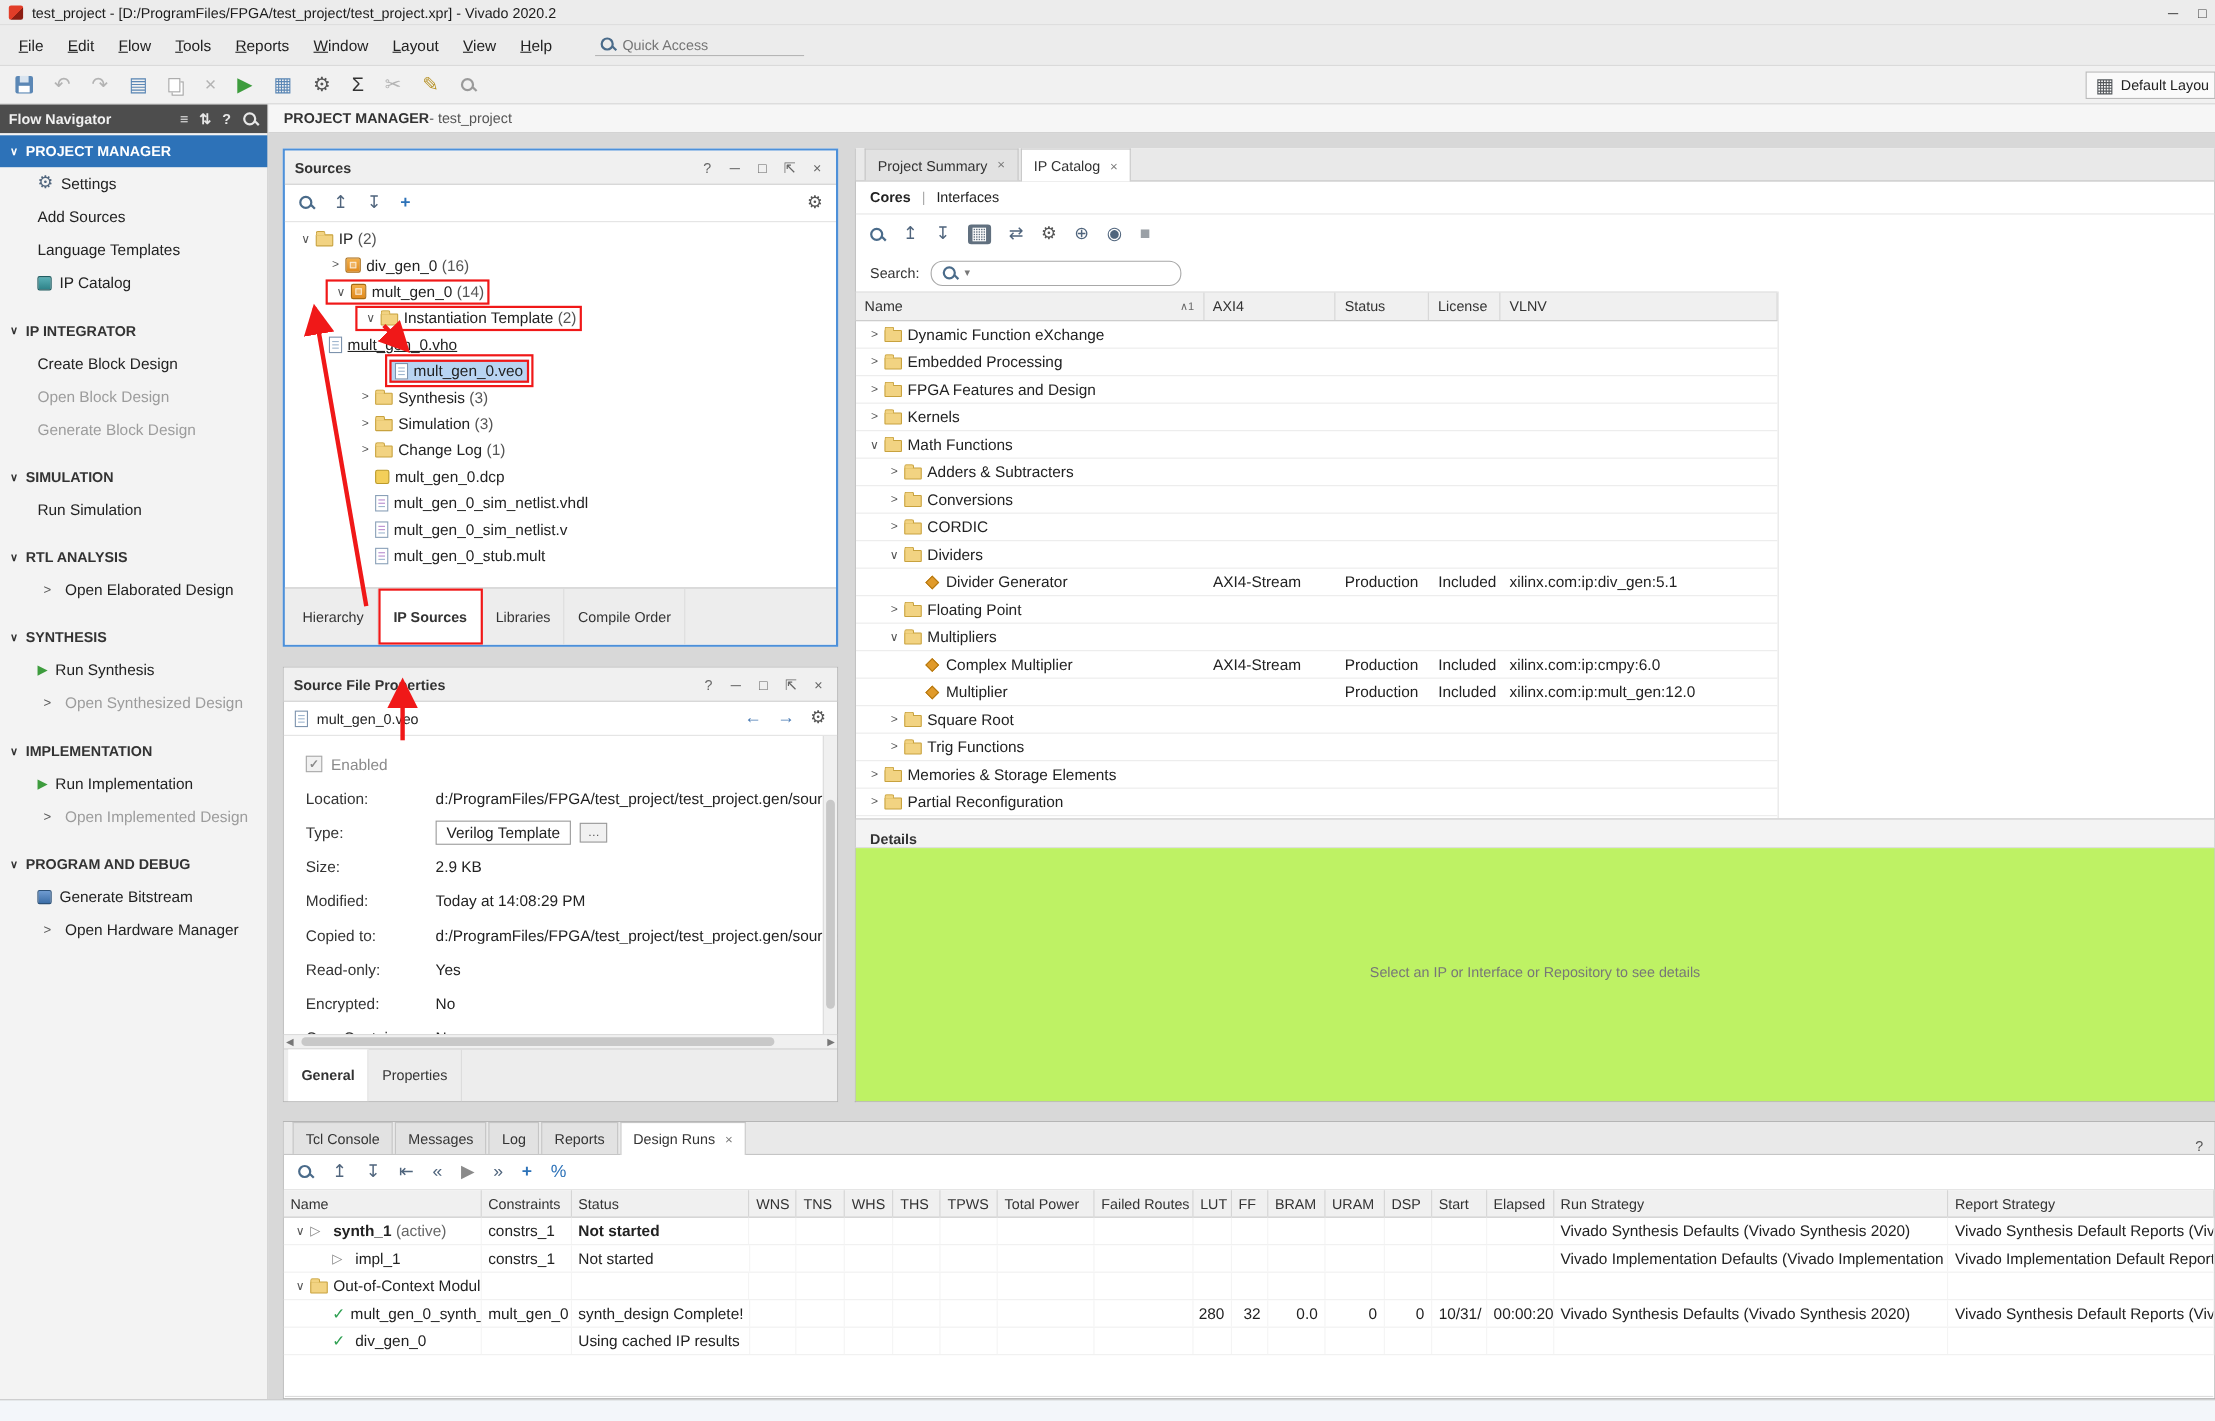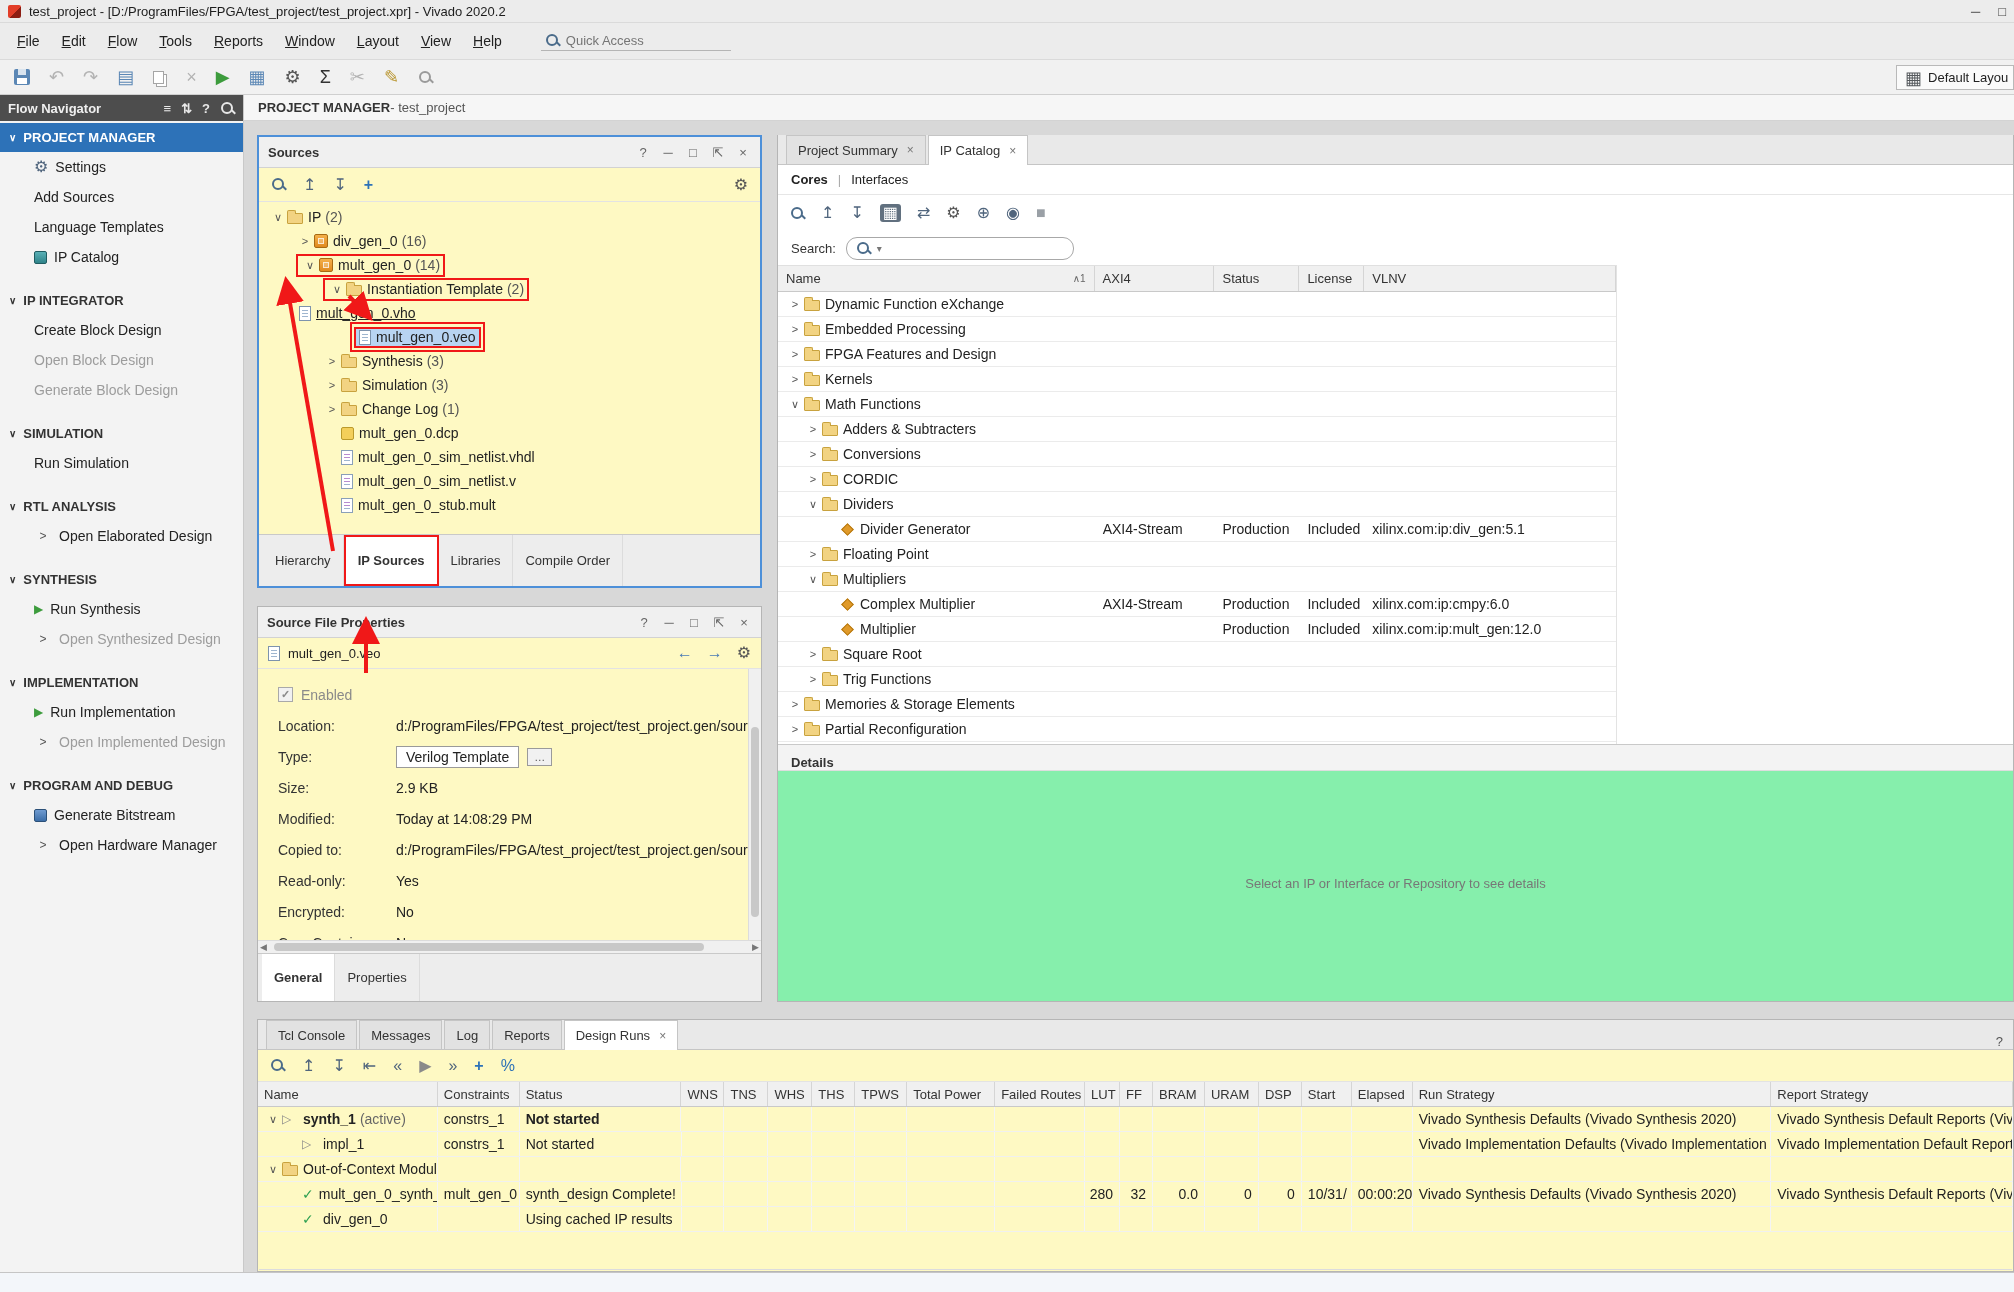--- a/index.html
+++ b/index.html
@@ -59,21 +59,21 @@
   .fnav-sechead .sc{font-size:10px}
   .fnav-item{height:30px;display:flex;align-items:center;gap:7px;padding-left:34px;font-size:14px;color:#222;cursor:default}
   .fnav-item.disabled{color:#9c9c9c}
   .fnav-item .chev{font-size:12px;color:#555;width:12px}
   
   .mainheader{left:244px;top:95px;width:1770px;height:26px;background:#f6f6f6;border-bottom:1px solid #d3d3d3;display:flex;align-items:center;padding:0 14px;font-size:13px}
   .mainheader b{color:#333}
   .mainheader span{color:#555}
   .workspace{left:244px;top:121px;width:1770px;height:1151px;background:#d8d8d8}
   
-  .panel{position:absolute;background:#fef9c3;border:1px solid #b5b5b5;display:flex;flex-direction:column}
+  .panel{position:absolute;background:#ffffff;border:1px solid #b5b5b5;display:flex;flex-direction:column}
   .phead{height:31px;flex:0 0 31px;display:flex;align-items:center;gap:8px;padding:0 9px;background:#f0f0f0;border-bottom:1px solid #d2d2d2;font-weight:bold;font-size:13px;color:#333}
   .phead .sp{flex:1}
   .phead .hic{color:#666;font-size:13px;width:16px;text-align:center;font-weight:normal}
   .ptools{height:34px;flex:0 0 34px;display:flex;align-items:center;gap:17px;padding:0 12px;border-bottom:1px solid #e3e3e3}
   .ptools .sp{flex:1}
   
   .sources{left:257px;top:135px;width:505px;height:453px;border:2px solid #4d90d9}
   .treearea{flex:1;overflow:hidden;padding-top:3px}
   .trow{height:24px;display:flex;align-items:center;white-space:nowrap;font-size:14px}
   .trow-in{display:inline-flex;align-items:center}
@@ -115,21 +115,21 @@
   .searchbox{display:flex;align-items:center;gap:6px;width:228px;height:23px;border:1px solid #a8a8a8;border-radius:11px;padding:0 9px;color:#888}
   .searchbox .ca{font-size:10px;color:#777}
   .itable{width:839px;font-size:14px;border-right:1px solid #e3e3e3}
   .ihead{display:flex;height:27px;background:#f0f0f0;border-bottom:1px solid #c9c9c9;border-top:1px solid #e0e0e0}
   .ihead>span{display:flex;align-items:center;padding:0 8px;border-right:1px solid #d5d5d5;color:#333;font-size:13px}
   .sortind{margin-left:auto;font-size:10px;color:#666}
   .irowwrap{height:452px;overflow:hidden}
   .irow{display:flex;height:25px;align-items:center;border-bottom:1px solid #ebebeb}
   .icell{padding:0 8px;overflow:hidden;white-space:nowrap;display:flex;align-items:center;height:100%}
   .detbar{flex:0 0 27px;display:flex;align-items:flex-end;padding:0 13px;background:#f3f3f3;border-top:1px solid #c9c9c9;border-bottom:1px solid #dedede;font-weight:bold;font-size:13px;color:#333}
-  .detbody{flex:1;background:#86efac;text-align:center;padding-top:105px;color:#777;font-size:13px}
+  .detbody{flex:1;background:#bef264;text-align:center;padding-top:105px;color:#777;font-size:13px}
   
   .bottom{left:257px;top:1019px;width:1757px;height:253px}
   .runtools{flex:0 0 32px;display:flex;align-items:center;gap:17px;padding:0 12px;border-bottom:1px solid #e3e3e3}
   .rhead{display:flex;height:25px;background:#f0f0f0;border-bottom:1px solid #c9c9c9;font-size:13px}
   .rhead>span{display:flex;align-items:center;padding:0 6px;border-right:1px solid #d5d5d5;color:#333;white-space:nowrap;overflow:hidden}
   .rrow{display:flex;height:25px;border-bottom:1px solid #f0f0f0;font-size:14px}
   .rcell{display:flex;align-items:center;padding:0 6px;border-right:1px solid #f4f4f4;white-space:nowrap;overflow:hidden;height:100%}
   .rcell.num{justify-content:flex-end}
   .state-done{color:#2fa052;font-size:14px;width:16px}
   .state-idle{color:#8a8a8a;font-size:12px;width:16px}

